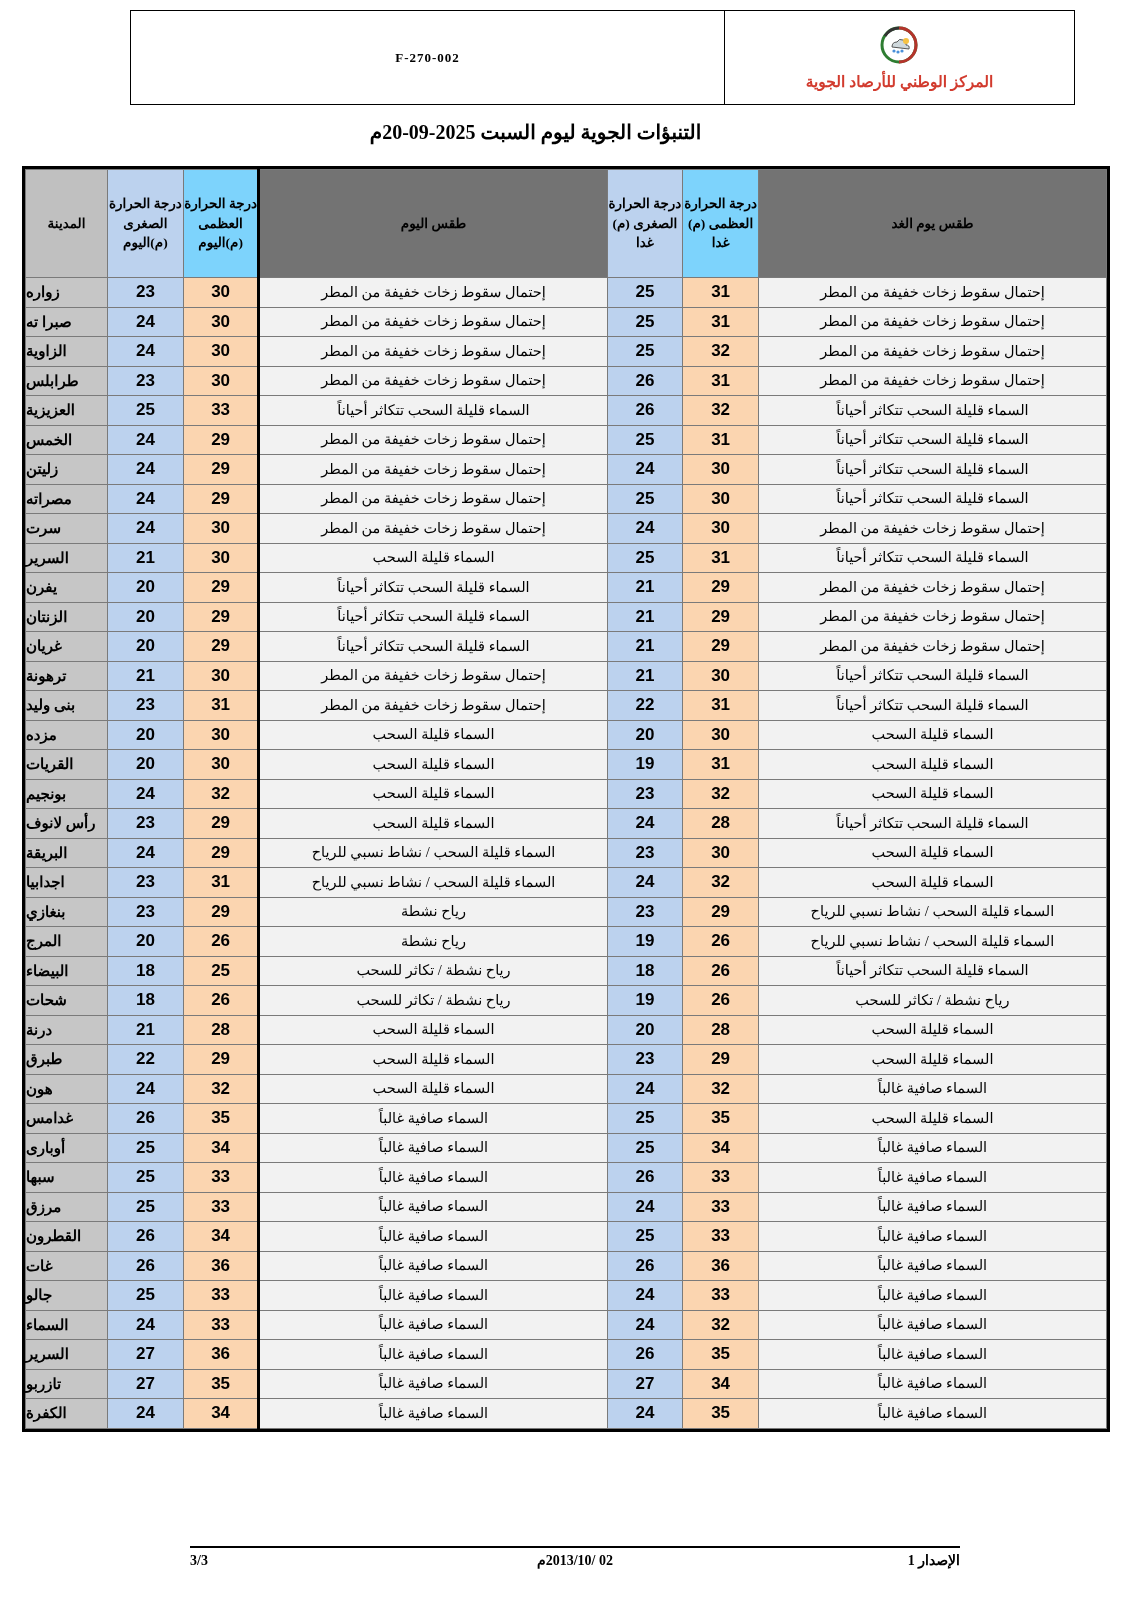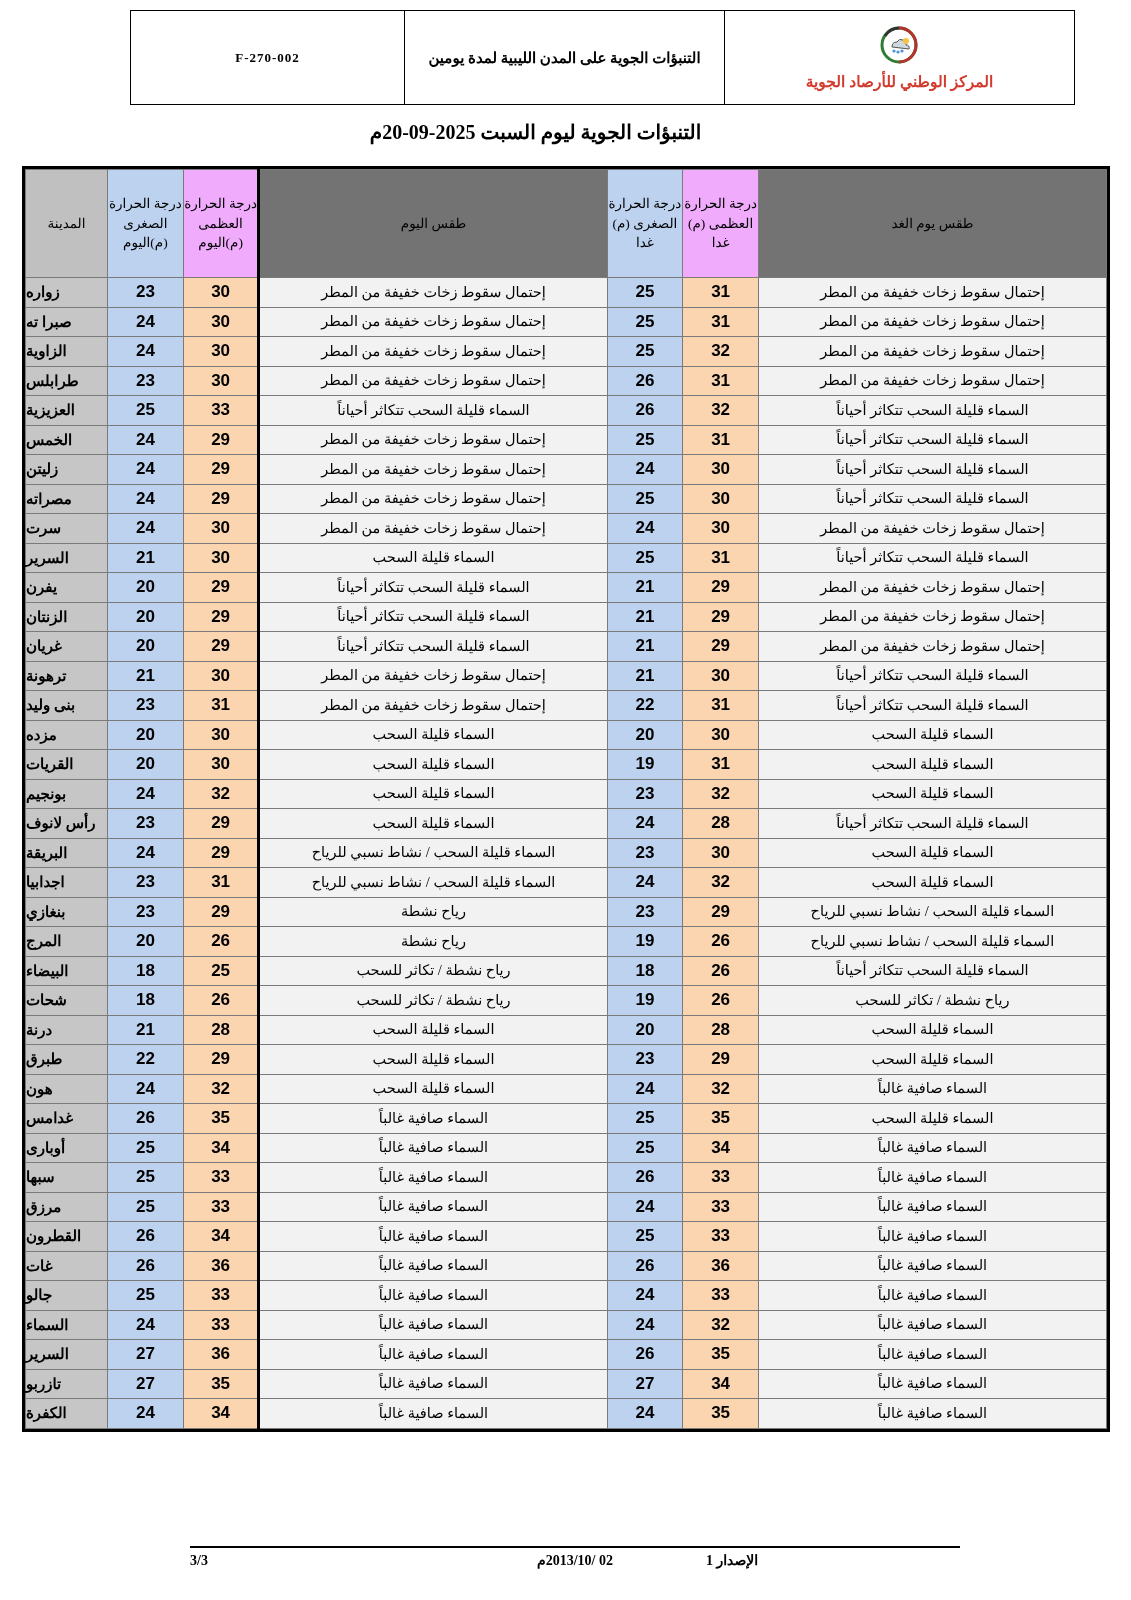--- a/index.html
+++ b/index.html
@@ -109,26 +109,26 @@
   col.c-city    { width: 78px;  }
   col.c-min     { width: 72px;  }
   col.c-max     { width: 72px;  }
   col.c-weather { width: 331px; }
 
   thead th {
     height: 108px;
     vertical-align: middle;
     text-align: center;
     font-size: 13.5px;
-    font-weight: normal;
+    font-weight: bold;
     line-height: 1.45;
   }
   th.h-city    { background: #c0c0c0; border-right: 3px solid #000; }
   th.h-min     { background: #bcd2ee; }
-  th.h-max     { background: #f0abfc; border-left: 3px solid #000; text-align: center; }
+  th.h-max     { background: #7dd3fc; border-left: 3px solid #000; text-align: center; }
   th.h-weather { background: #737373; }
   th.h-weather.sep-left { border-left: 3px solid #000; }
 
   tbody tr { height: 29.5px; }
   tbody td {
     text-align: center;
     vertical-align: middle;
     font-size: 15px;
   }
   td.city {
@@ -172,21 +172,21 @@
     position: absolute;
     top: 1552px;
     left: 190px;
     width: 770px;
     display: flex;
     flex-direction: row;
     align-items: center;
     font-size: 14px;
     font-weight: bold;
   }
-  .footer .f-right { width: 33%; text-align: left; }
+  .footer .f-right { width: 33%; text-align: right; }
   .footer .f-mid   { width: 34%; text-align: center; direction: rtl; }
   .footer .f-left  { width: 33%; text-align: left; direction: ltr; }
 </style>
 </head>
 <body>
 
 <div class="doc-header">
   <div class="hdr-cell hdr-logo">
     <span class="logo-mark">
       <svg viewBox="0 0 40 38" width="40" height="38" aria-hidden="true">
@@ -196,21 +196,20 @@
         <circle cx="20" cy="19" r="13" fill="#fff"></circle>
         <path d="M13 21 q0-5 5-5 q2-4 6-2 q4 1 3 5 q4 0 3 4 z" fill="#cfd8dc" stroke="#555" stroke-width="1"></path>
         <circle cx="27" cy="15" r="3" fill="#f6c244"></circle>
         <circle cx="15" cy="25" r="1.6" fill="#4a90d9"></circle>
         <circle cx="19" cy="26" r="1.6" fill="#4a90d9"></circle>
         <circle cx="23" cy="25" r="1.6" fill="#4a90d9"></circle>
       </svg>
     </span>
     <span class="org-name">المركز الوطني للأرصاد الجوية</span>
   </div>
-  <div class="hdr-cell hdr-title">التنبؤات الجوية على المدن الليبية لمدة يومين</div>
   <div class="hdr-cell hdr-code">F-270-002</div>
 </div>
 
 <div class="main-title">التنبؤات الجوية ليوم السبت  2025-09-20م</div>
 
 <div class="fc-table-wrap">
   <table class="fc">
     <colgroup>
       <col class="c-weather">
         <col class="c-max">

